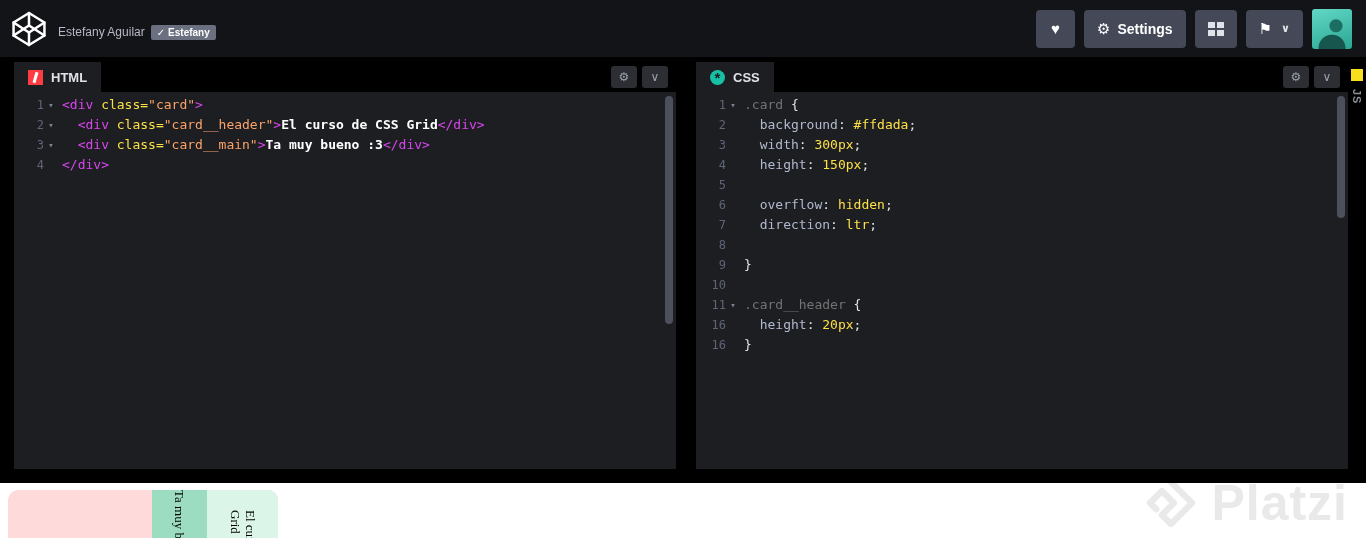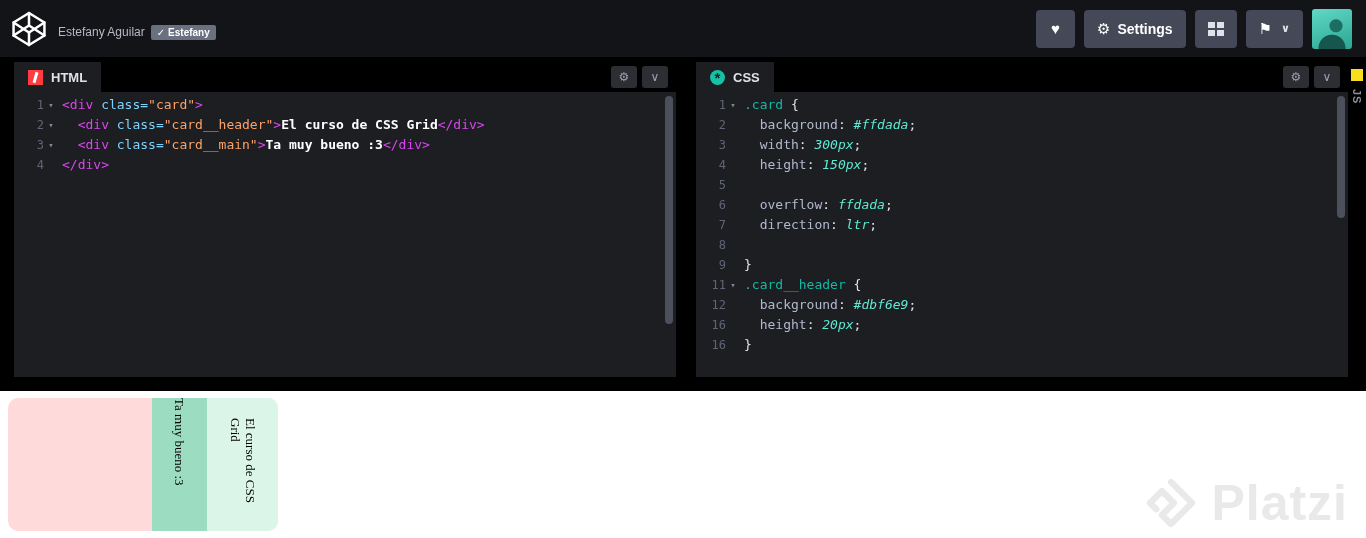--- a/index.html
+++ b/index.html
@@ -25,21 +25,21 @@
   .grid-ico{display:grid;grid-template-columns:7px 7px;grid-template-rows:6px 6px;gap:2px;}
   .grid-ico i{background:#dfe2e8;display:block;}
   .pin-btn .chev{font-size:11px;opacity:.85;margin-left:2px;}
   .avatar{width:40px;height:40px;border-radius:3px;flex:none;cursor:pointer;
     background:
       radial-gradient(circle at 60% 42%, #1c6e63 0 6px, rgba(0,0,0,0) 7px),
       radial-gradient(circle at 50% 98%, #17564e 0 13px, rgba(0,0,0,0) 14px),
       linear-gradient(160deg,#62d8c6,#2aa693);}
 
   
-  .editors{height:320px;background:#000;display:flex;padding:5px 0 0 14px;
+  .editors{height:412px;background:#000;display:flex;padding:5px 0 0 14px;
            box-sizing:border-box;flex:none;}
   .panel{display:flex;flex-direction:column;flex:none;}
   .panel.html{width:662px;}
   .panel.css{width:652px;}
   .tabrow{height:30px;display:flex;align-items:center;justify-content:space-between;flex:none;}
   .tab{display:inline-flex;align-items:center;gap:8px;background:#1d1e22;height:30px;
        padding:0 14px;font-weight:700;font-size:13px;color:#dee1e6;cursor:pointer;}
   .lang-ico{width:15px;height:15px;position:relative;flex:none;display:flex;
             align-items:center;justify-content:center;}
   .html-ico::after{content:"";position:absolute;left:6px;top:2px;width:3px;height:11px;
@@ -53,28 +53,28 @@
   .code{position:relative;flex:1;background:#1d1e22;overflow:hidden;
         font-family:"DejaVu Sans Mono","Liberation Mono",monospace;
         font-size:13px;line-height:20px;padding-top:3px;}
   .cm-line{display:flex;height:20px;}
   .cm-gutter{width:48px;flex:none;display:flex;justify-content:flex-end;align-items:center;
              gap:2px;padding-right:6px;box-sizing:border-box;}
   .cm-num{color:#5f6477;font-size:12px;min-width:16px;text-align:right;}
   .cm-fold{width:10px;color:#80859311;color:#808593;font-size:9px;text-align:center;}
   .cm-code{white-space:pre;color:#dcdfe6;}
   .tk-tag{color:#d946ef;}
-  .tk-attr{color:#7dd3fc;}
+  .tk-attr{color:#fde047;}
   .tk-str{color:#fca369;}
   .tk-txt{color:#ffffff;font-weight:700;}
   .tk-pln{color:#dcdfe6;}
-  .tk-sel{color:#14b8a6;}
+  .tk-sel{color:#737373;}
   .tk-prop{color:#b1b9ce;}
   .tk-pun{color:#e2e4ea;}
-  .tk-val{color:#5eead4;font-style:italic;}
+  .tk-val{color:#fde047;}
   .sthumb{position:absolute;right:3px;width:8px;border-radius:4px;background:#4c505c;}
   .sthumb.html{top:4px;height:228px;}
   .sthumb.css{top:4px;height:122px;}
   .gutter-v{width:20px;background:#000;cursor:col-resize;flex:none;}
   .js-strip{width:18px;background:#000;display:flex;flex-direction:column;align-items:center;
             padding-top:7px;gap:8px;flex:none;cursor:pointer;}
   .js-ico{width:12px;height:12px;flex:none;}
   .js-label{color:#8a8f9c;font-size:11px;font-weight:700;writing-mode:vertical-rl;letter-spacing:1px;}
 
   
@@ -241,21 +241,21 @@
             <span class="cm-gutter">
               <span class="cm-num">5</span>
               <span class="cm-fold"></span>
             </span>
           </div>
           <div class="cm-line">
             <span class="cm-gutter">
               <span class="cm-num">6</span>
               <span class="cm-fold"></span>
             </span>
-            <span class="cm-code"><span class="tk-pln">  </span><span class="tk-prop">overflow</span><span class="tk-pun">: </span><span class="tk-val">ffdada</span><span class="tk-pun">;</span></span>
+            <span class="cm-code"><span class="tk-pln">  </span><span class="tk-prop">overflow</span><span class="tk-pun">: </span><span class="tk-val">hidden</span><span class="tk-pun">;</span></span>
           </div>
           <div class="cm-line">
             <span class="cm-gutter">
               <span class="cm-num">7</span>
               <span class="cm-fold"></span>
             </span>
             <span class="cm-code"><span class="tk-pln">  </span><span class="tk-prop">direction</span><span class="tk-pun">: </span><span class="tk-val">ltr</span><span class="tk-pun">;</span></span>
           </div>
           <div class="cm-line">
             <span class="cm-gutter">
@@ -265,31 +265,31 @@
           </div>
           <div class="cm-line">
             <span class="cm-gutter">
               <span class="cm-num">9</span>
               <span class="cm-fold"></span>
             </span>
             <span class="cm-code"><span class="tk-pun">}</span></span>
           </div>
           <div class="cm-line">
             <span class="cm-gutter">
+              <span class="cm-num">10</span>
+              <span class="cm-fold"></span>
+            </span>
+            <span class="cm-code"></span>
+          </div>
+          <div class="cm-line">
+            <span class="cm-gutter">
               <span class="cm-num">11</span>
               <span class="cm-fold">▾</span>
             </span>
             <span class="cm-code"><span class="tk-sel">.card__header</span><span class="tk-pun"> {</span></span>
-          </div>
-          <div class="cm-line">
-            <span class="cm-gutter">
-              <span class="cm-num">12</span>
-              <span class="cm-fold"></span>
-            </span>
-            <span class="cm-code"><span class="tk-pln">  </span><span class="tk-prop">background</span><span class="tk-pun">: </span><span class="tk-val">#dbf6e9</span><span class="tk-pun">;</span></span>
           </div>
           <div class="cm-line">
             <span class="cm-gutter">
               <span class="cm-num">16</span>
               <span class="cm-fold"></span>
             </span>
             <span class="cm-code"><span class="tk-pln">  </span><span class="tk-prop">height</span><span class="tk-pun">: </span><span class="tk-val">20px</span><span class="tk-pun">;</span></span>
           </div>
           <div class="cm-line">
             <span class="cm-gutter">

